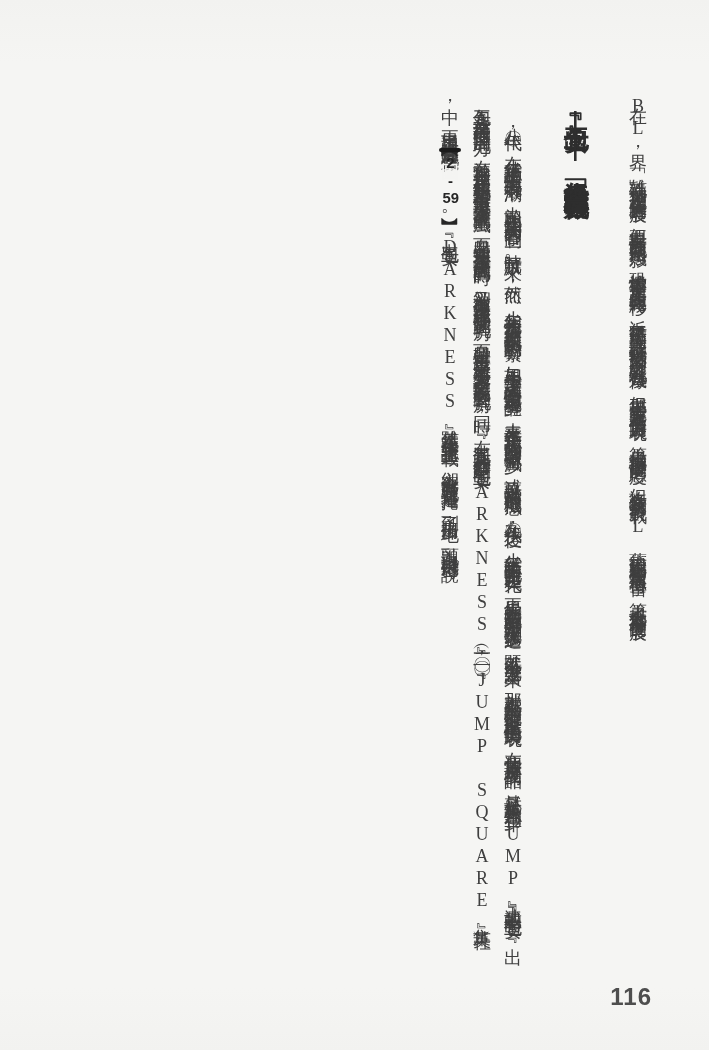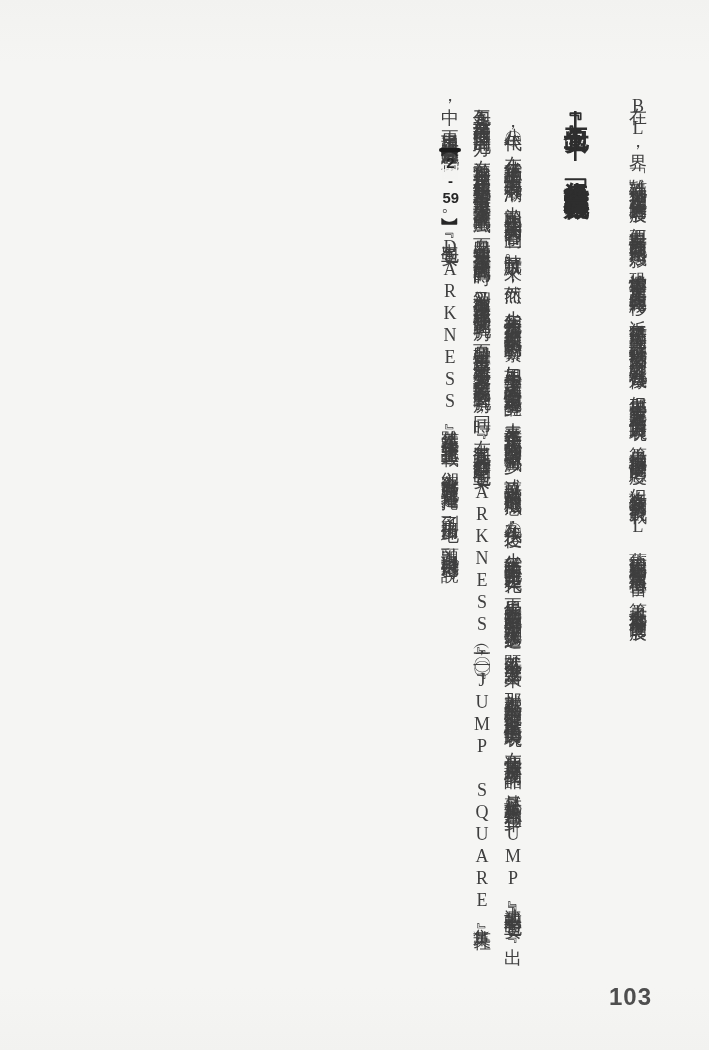--- a/index.html
+++ b/index.html
@@ -89,15 +89,15 @@
   <div class="content">
 
     <p class="para intro">在BL界，「雄乳」這個類別也正在急速的發展，但要對男性的乳頭使用殘影，恐怕還需要更進一步的典範轉移。近年雖然已可在同人誌上找到以搞笑為目的之「雄乳乳首殘像」，但那是否能定著為一種普遍的表現，筆者仍抱持著懷疑的態度。但許多作家們勇於挑戰BL藝術表現的精神依舊非常值得學習。筆者也十分期待今後的發展。</p>
 
     <h1 class="heading"><span>『出包王女』</span><span class="dash">——</span><span>少年漫畫雜誌中出現的「乳首殘像」</span></h1>
 
     <p class="para body-para"><span>八〇年代，在少年雜誌上增生的乳房表現浪潮，由於九〇年代初期的內容管制，一時沉默了下來。然而，少年和色情存在著怎麼切也切不斷的聯繫。如果少年漫畫讀者內心的色情之魂不覺醒，未來青年雜誌和成人內容的讀者就會減少；或許是出於那樣的危機感，九〇年代之後，少年雜誌中的乳房比起巨大化，更優先朝若隱若現的半露點潮流大步邁進。既然不准完全露出來，那就在不露點的框架下盡可能追求色情的表現。在這個背景下登場的作品，就是於集英社『週刊少年JUMP』上連載的『出包王女』。『出包王女』這部作品最值得注目的地方，在於它不是採用桂正和或桃栗蜜柑等青年漫畫與少女漫畫式的畫風，而是在遵守典型少年漫畫畫風的同時，卻又沒有使用漫畫式那種變形化的乳房，而是確實畫出了深受最新美少女漫畫之女體表現影響的乳房。同時，在『出包王女』的外傳作品『出包王女DARKNESS』（二〇一〇，『JUMP SQUARE』集英社）中，更出現了赤裸裸的「乳首殘像」</span><span class="figref"><span>【</span><span class="figicon">圖</span><span class="fignum"><span>2</span><span>-</span><span class="tcy">59</span></span><span>】</span></span><span>。『出包王女DARKNESS』雖然是在少年雜誌上連載，卻完全沒有對乳頭遮遮掩掩。到了這步田地，乳頭上出現殘影已可說</span></p>
 
   </div>
 
-  <div class="pagenum">103</div>
+  <div class="pagenum">116</div>
 
 </div>
 
 </body></html>

